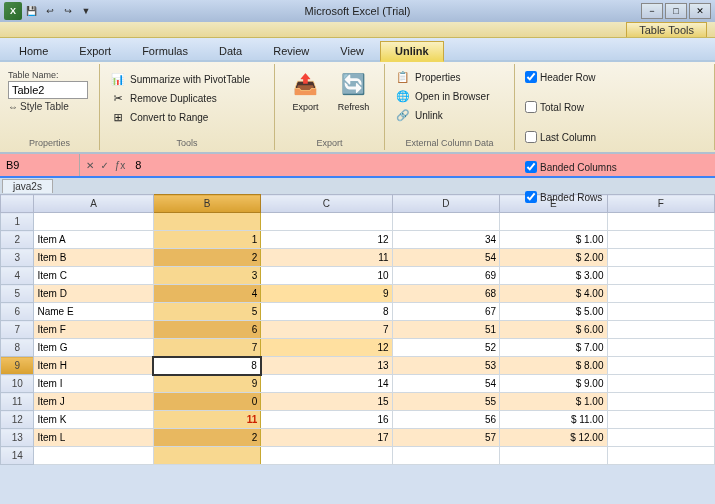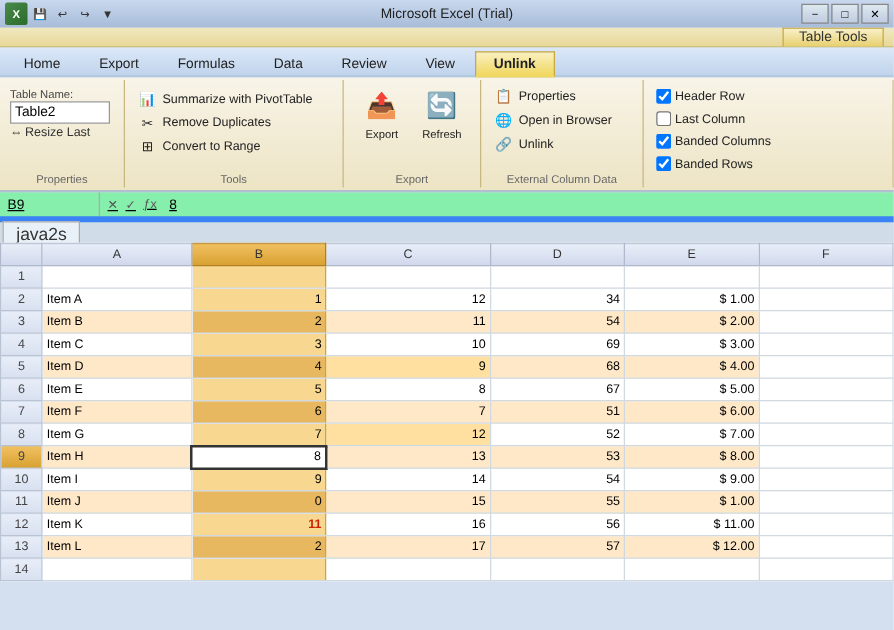--- a/index.html
+++ b/index.html
@@ -150,36 +150,35 @@
     .big-btn-icon { width: 32px; height: 32px; display: flex; align-items: center; justify-content: center; font-size: 20px; }
 
     
     .ext-group { width: 130px; }
     .ext-group .ribbon-group-content { padding: 2px 2px 14px 2px; gap: 1px; }
 
     
     .style-group { flex: 1; }
     .style-group .ribbon-group-content {
       flex-direction: row; flex-wrap: wrap; align-content: flex-start;
-      padding: 4px 4px 14px 4px; gap: 4px; justify-content: space-between;
+      padding: 4px 4px 14px 4px; gap: 16px; justify-content: space-between;
     }
     .check-row {
       display: flex; align-items: center; gap: 3px;
       width: 130px; padding: 1px 2px; font-size: 10px; color: #222;
     }
     .check-row input[type=checkbox] { width: 12px; height: 12px; cursor: pointer; }
 
     
     .formula-bar {
-      background: #86efac;
+      background: #fca5a5;
       height: 24px;
       display: flex;
       align-items: center;
-      border-bottom: 5px solid #3b82f6;
-      text-decoration: underline;
+      border-bottom: 2px solid #3b82f6;
     }
     .cell-ref {
       width: 80px;
       border-right: 1px solid #aaa;
       padding: 2px 6px;
       font-size: 11px;
       height: 100%;
       display: flex; align-items: center;
     }
     .formula-icons { display: flex; align-items: center; padding: 0 4px; gap: 2px; }
@@ -192,21 +191,21 @@
       height: 16px;
       display: flex;
       align-items: center;
       padding-left: 2px;
     }
     .sheet-tab {
       background: #e8f0f8;
       border: 1px solid #aaa;
       border-bottom: none;
       padding: 1px 10px;
-      font-size: 14px;
+      font-size: 10px;
       cursor: pointer;
       color: #333;
     }
 
     
     .spreadsheet {
       background: white;
       flex: 1;
       overflow: hidden;
     }
@@ -294,21 +293,21 @@
 </div>
 
 <div class="ribbon">
 
   <div class="ribbon-group prop-group">
     <div class="ribbon-group-content">
       <div class="table-name-label">Table Name:</div>
       <input class="table-name-input" type="text" value="Table2" style="">
       <div class="resize-btn">
         <span>⇔</span>
-        <span>Resize Last</span>
+        <span>Style Table</span>
       </div>
     </div>
     <div class="ribbon-group-label">Properties</div>
   </div>
 
   <div class="ribbon-group tools-group">
     <div class="ribbon-group-content">
       <div class="ribbon-btn">
         <span class="btn-icon">📊</span>
         <span>Summarize with PivotTable</span>
@@ -355,20 +354,24 @@
       </div>
     </div>
     <div class="ribbon-group-label">External Column Data</div>
   </div>
 
   <div class="ribbon-group style-group">
     <div class="ribbon-group-content">
       <div class="check-row">
         <input type="checkbox" checked="" style="">
         <span>Header Row</span>
+      </div>
+      <div class="check-row">
+        <input type="checkbox" style="">
+        <span>Total Row</span>
       </div>
       <div class="check-row">
         <input type="checkbox" style="">
         <span>Last Column</span>
       </div>
       <div class="check-row">
         <input type="checkbox" checked="" style="">
         <span>Banded Columns</span>
       </div>
       <div class="check-row">
@@ -449,21 +452,21 @@
             <td class="row-num">5</td>
             <td class="tbl-orange">Item D</td>
             <td class="col-b number tbl-orange">4</td>
             <td class="tbl-orange number highlight">9</td>
             <td class="tbl-orange number">68</td>
             <td class="tbl-orange dollar">$ 4.00</td>
             <td></td>
           </tr>
           <tr>
             <td class="row-num">6</td>
-            <td class="tbl-white">Item E</td>
+            <td class="tbl-white">Name E</td>
             <td class="col-b number">5</td>
             <td class="tbl-white number">8</td>
             <td class="tbl-white number">67</td>
             <td class="tbl-white dollar">$ 5.00</td>
             <td></td>
           </tr>
           <tr>
             <td class="row-num">7</td>
             <td class="tbl-orange">Item F</td>
             <td class="col-b number tbl-orange">6</td>

